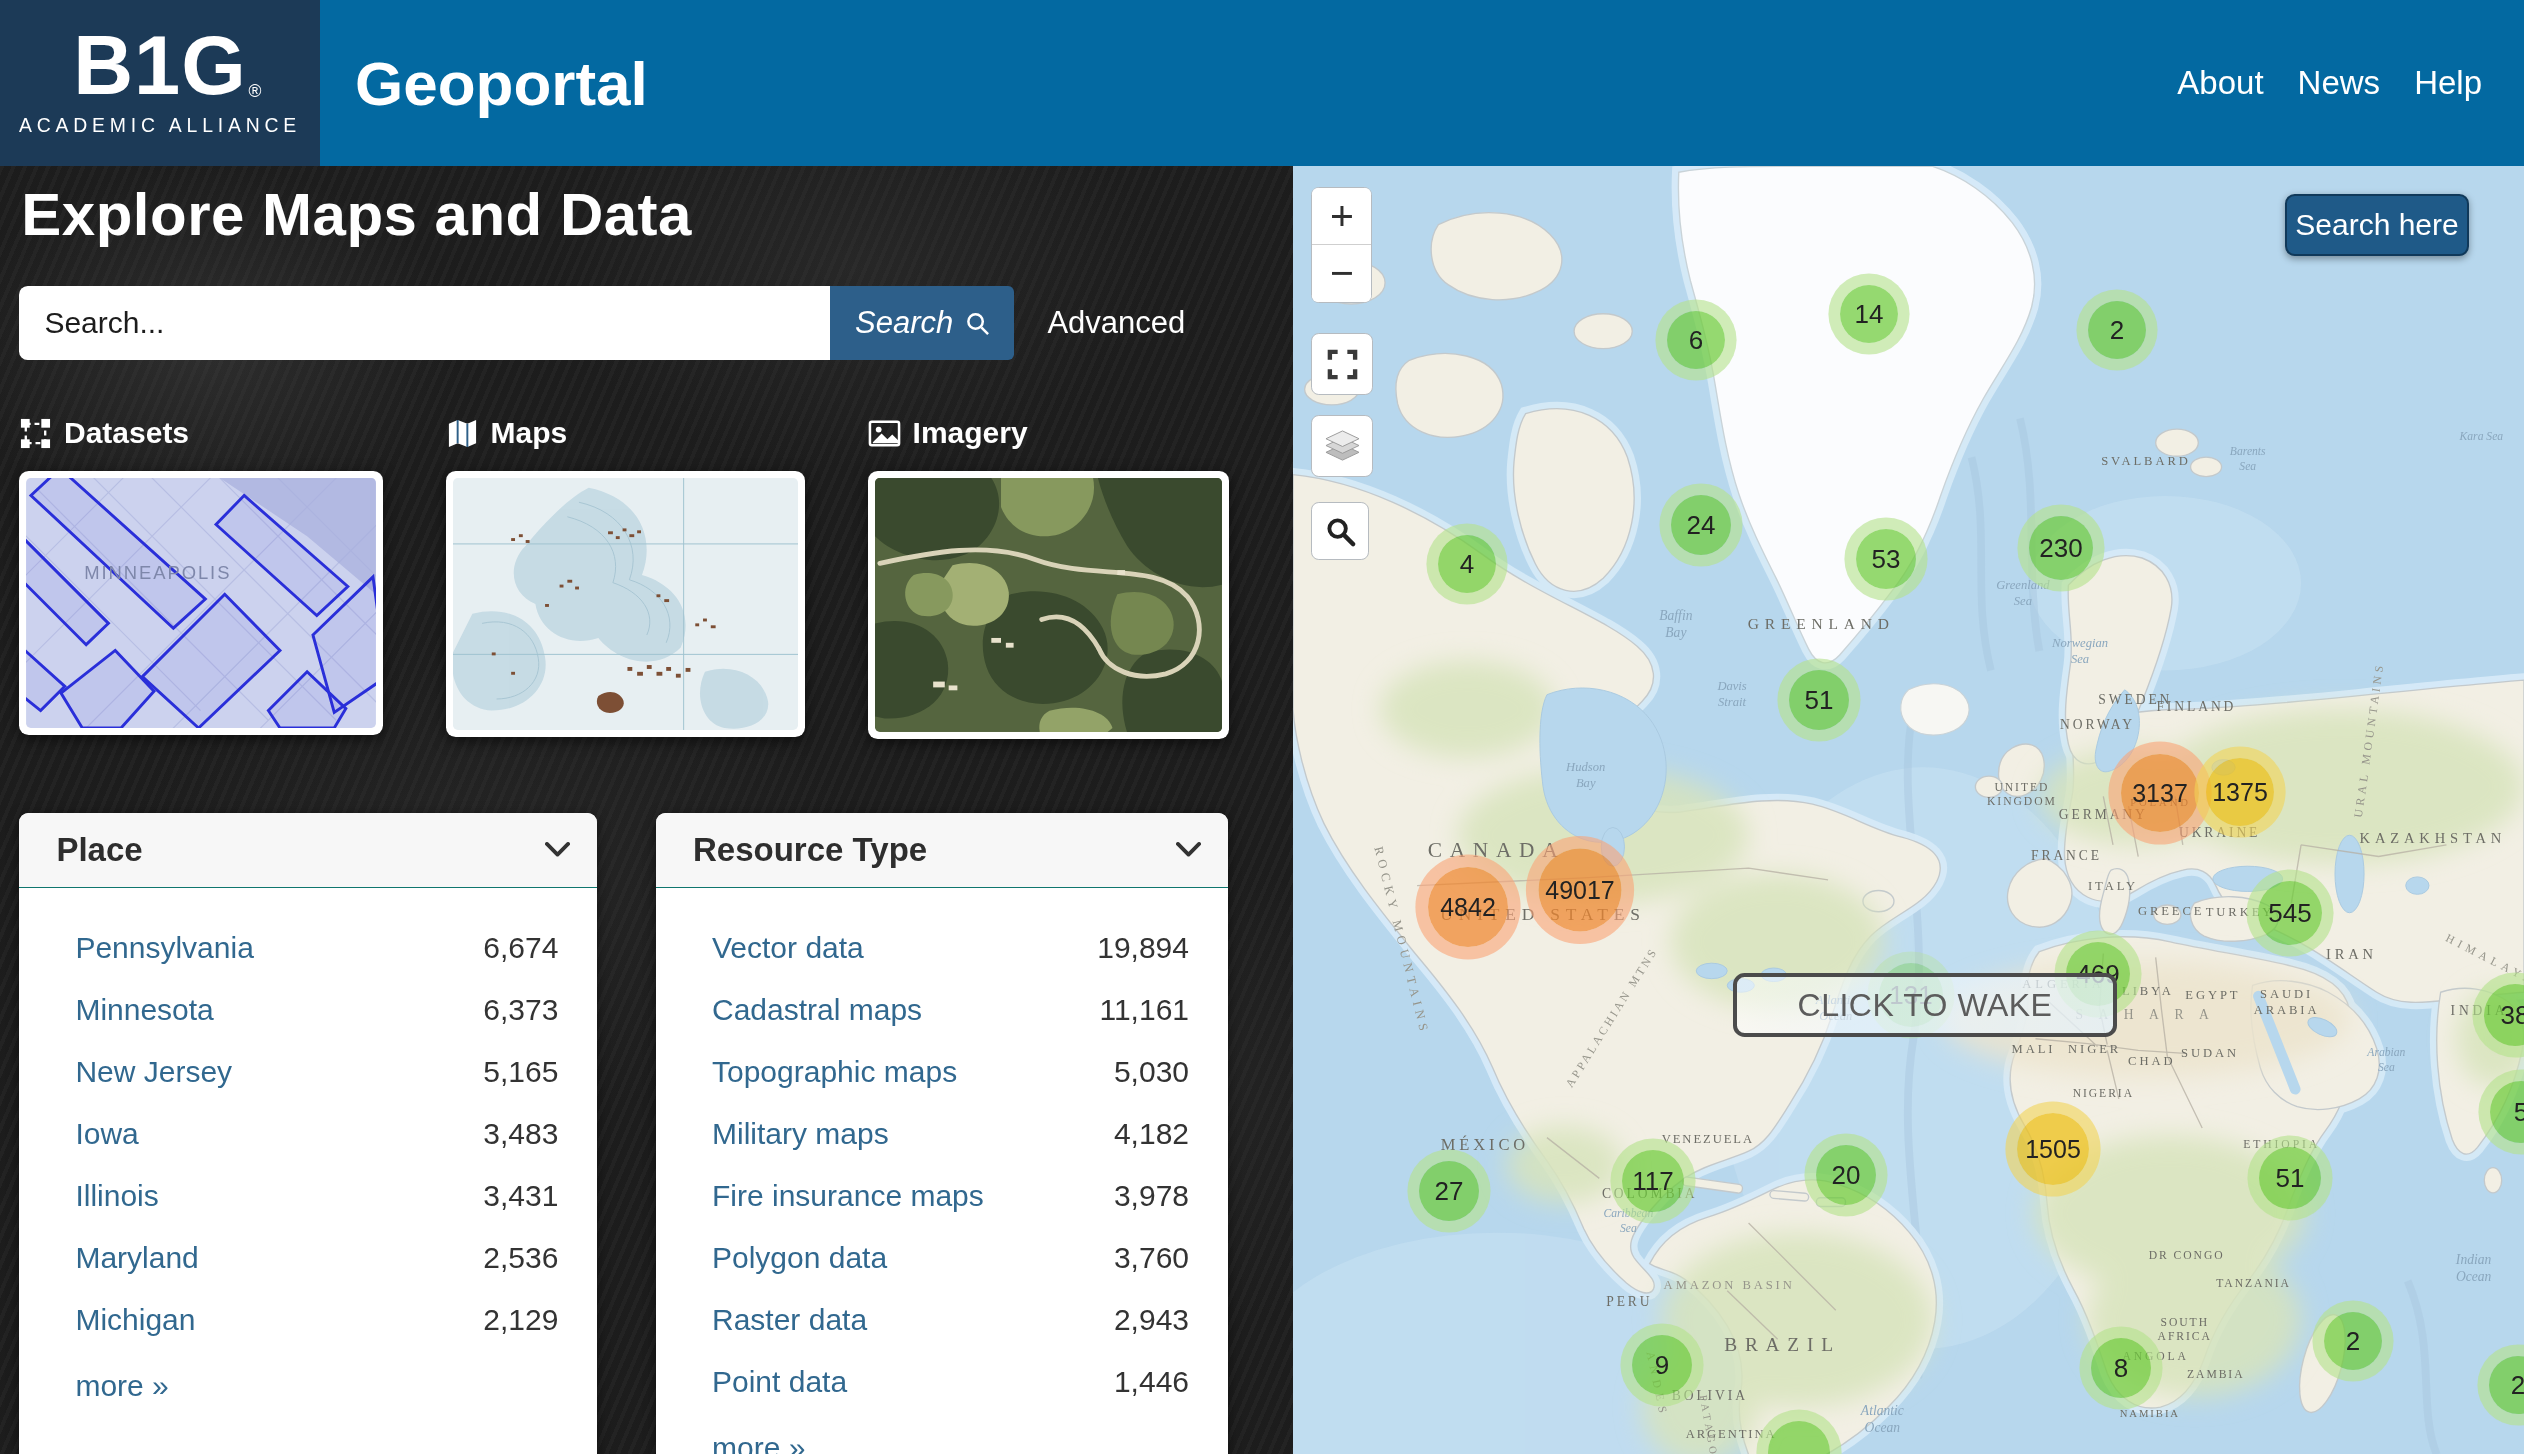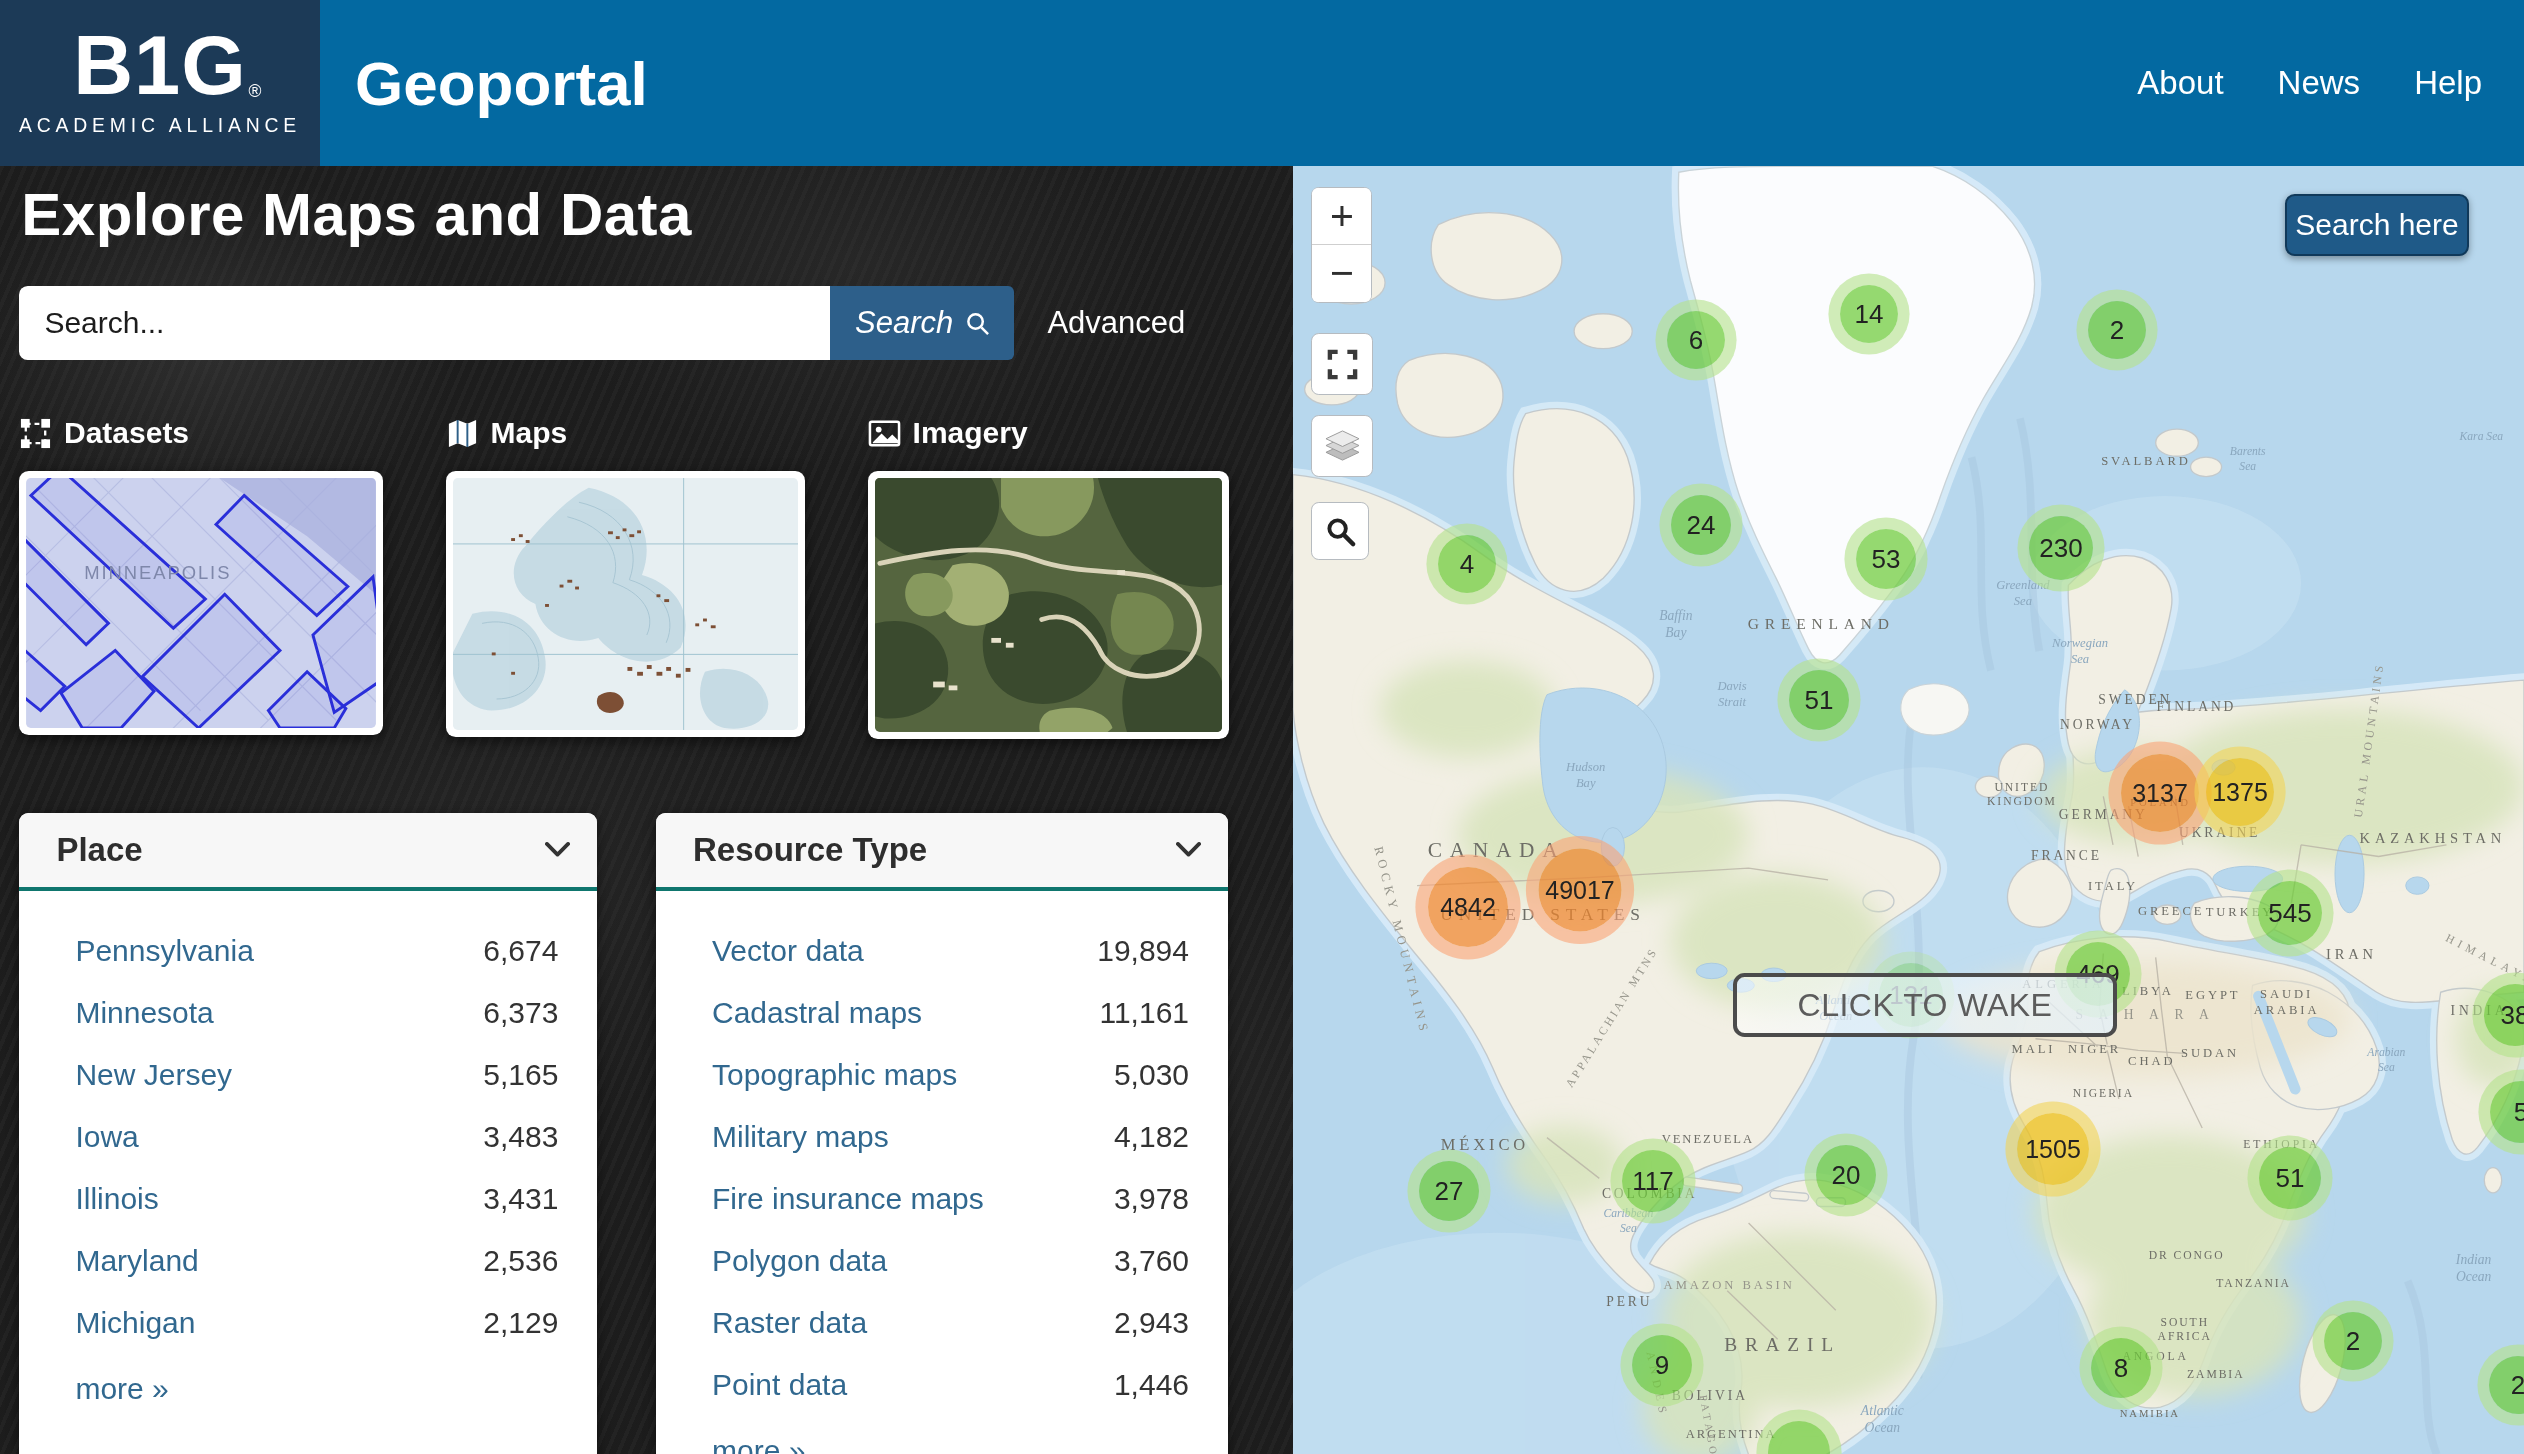--- a/index.html
+++ b/index.html
@@ -6,21 +6,21 @@
   body{width:2525px;height:1454px;position:relative;overflow:hidden;background:#1d1d1d;
        font-family:"Liberation Sans",sans-serif;-webkit-font-smoothing:antialiased;}
 
   
   .header{position:absolute;top:0;left:0;width:2525px;height:166px;background:#0369a1;display:flex;align-items:center;z-index:60;}
   .logo-box{width:320px;height:166px;background:#1c3a57;display:flex;flex-direction:column;align-items:center;justify-content:center;flex:0 0 auto;}
   .logo-big{color:#fff;font-size:83px;font-weight:800;line-height:0.9;letter-spacing:1px;position:relative;}
   .logo-big sup{font-size:17.5px;position:absolute;bottom:3.9px;right:-15.5px;font-weight:400;}
   .logo-small{color:#fff;font-size:19.4px;letter-spacing:4.8px;margin-top:9.7px;font-weight:400;}
   .app-title{color:#fff;font-size:62px;font-weight:700;margin-left:35px;}
-  .top-nav{margin-left:auto;display:flex;gap:54px;padding-right:43px;}
+  .top-nav{margin-left:auto;display:flex;gap:34px;padding-right:43px;}
   .top-nav a{color:#fff;font-size:33px;text-decoration:none;cursor:pointer;}
 
   
   .left-panel{position:absolute;top:166px;left:0;width:1293px;height:1289px;overflow:hidden;
     background-color:#1e1e1e;
     background-image:
       radial-gradient(ellipse 407px 291px at 16% 14%, rgba(82,82,82,.32), transparent 62%),
       radial-gradient(ellipse 504px 330px at 66% 8%, rgba(64,64,64,.30), transparent 60%),
       radial-gradient(ellipse 621px 407px at 38% 55%, rgba(70,70,70,.22), transparent 60%),
       radial-gradient(ellipse 524px 407px at 88% 72%, rgba(58,58,58,.28), transparent 60%),
@@ -35,21 +35,21 @@
     font-size:31px;display:flex;align-items:center;justify-content:center;gap:11.6px;cursor:pointer;font-family:"Liberation Sans",sans-serif;font-style:italic;}
   .advanced-link{color:#fff;font-size:31px;margin-left:33px;text-decoration:none;cursor:pointer;}
 
   .category{position:absolute;}
   .cat-head{display:flex;align-items:center;gap:11.6px;color:#fff;font-size:30px;font-weight:700;cursor:pointer;}
   .cat-thumb{margin-top:21.3px;background:#fff;border-radius:9.7px;padding:6.8px;box-shadow:0 3.9px 13.6px rgba(0,0,0,.55);cursor:pointer;}
   .cat-thumb svg{display:block;border-radius:4.8px;}
 
   
   .facet-panel{position:absolute;top:647px;background:#fff;border-radius:9.7px;box-shadow:0 2.9px 11.6px rgba(0,0,0,.5);height:834px;}
-  .facet-head{height:74px;background:#f7f7f7;border-bottom:4px solid #0f766e;border-radius:9.7px 9.7px 0 0;
+  .facet-head{height:74px;background:#f7f7f7;border-bottom:1px solid #0f766e;border-radius:9.7px 9.7px 0 0;
     display:flex;align-items:center;padding:0 27px 0 37px;cursor:pointer;}
   .facet-title{font-size:33px;font-weight:600;color:#2e2e2e;}
   .facet-chevron{margin-left:auto;}
   .facet-body{padding:29px 39px 0 56px;}
   .facet-row{height:62px;display:flex;align-items:center;justify-content:space-between;}
   .facet-link{color:#31688f;font-size:30px;text-decoration:none;cursor:pointer;}
   .facet-count{color:#333;font-size:30px;}
   .facet-more{display:block;color:#31688f;font-size:30px;margin-top:17.5px;text-decoration:none;cursor:pointer;}
 
   

